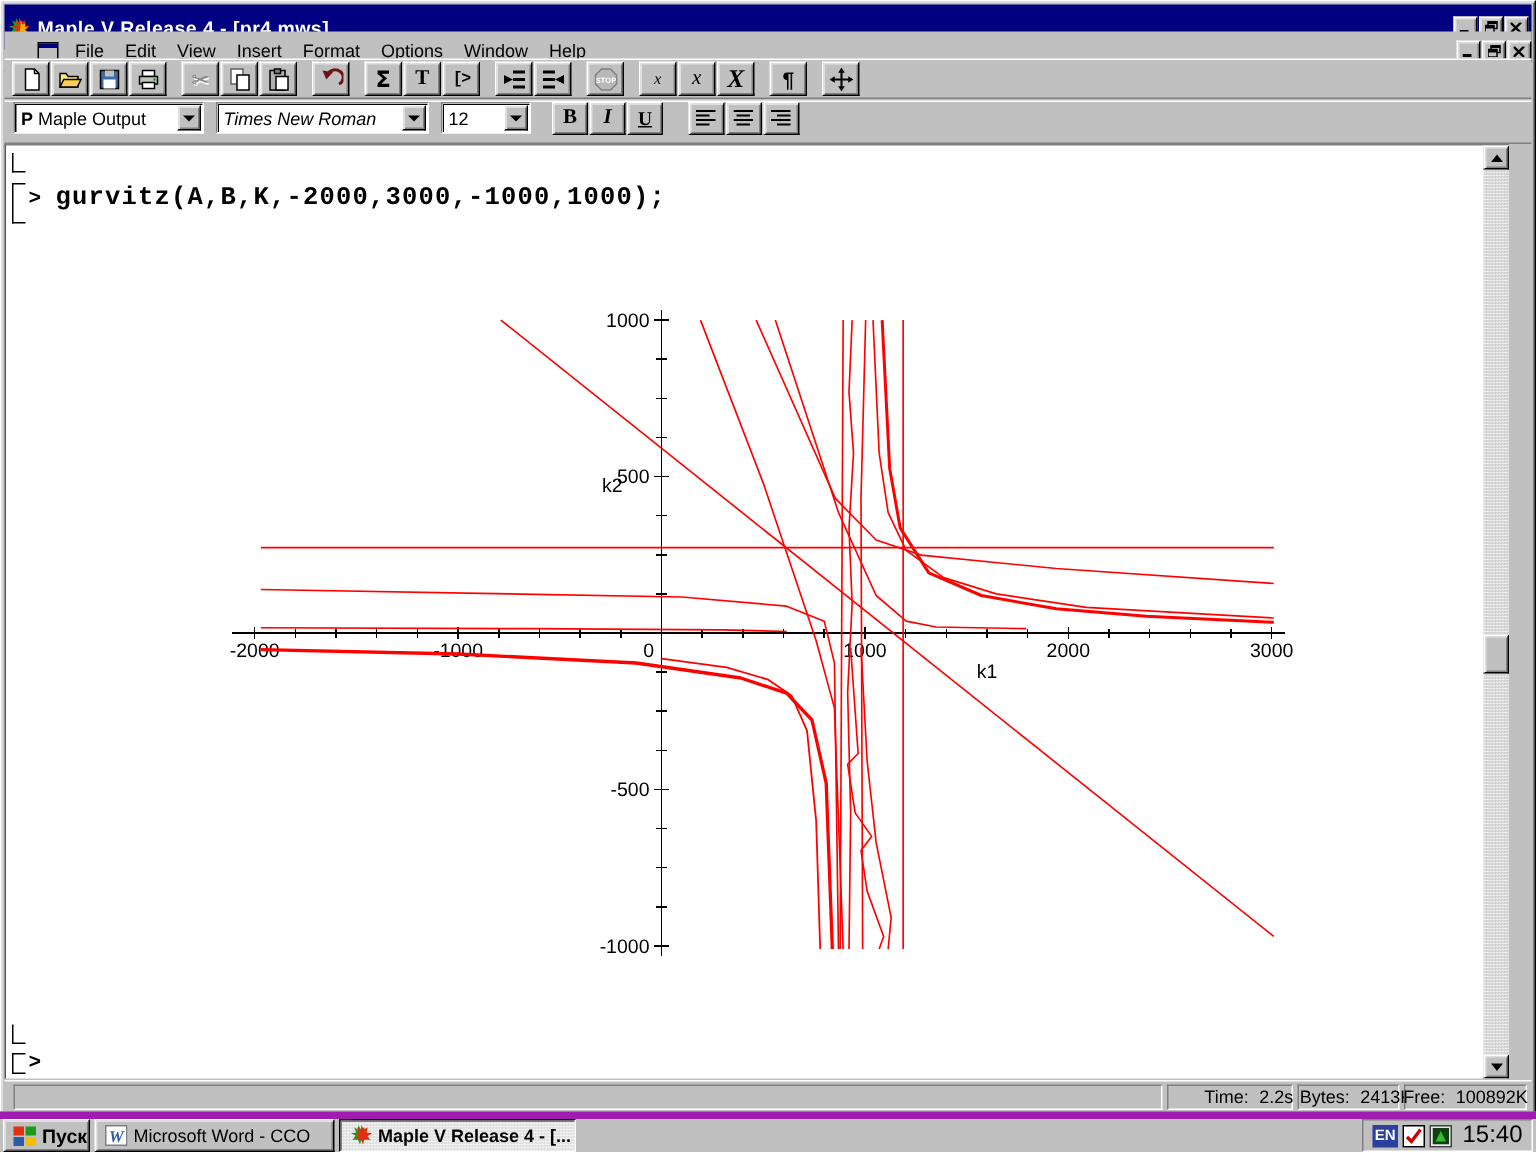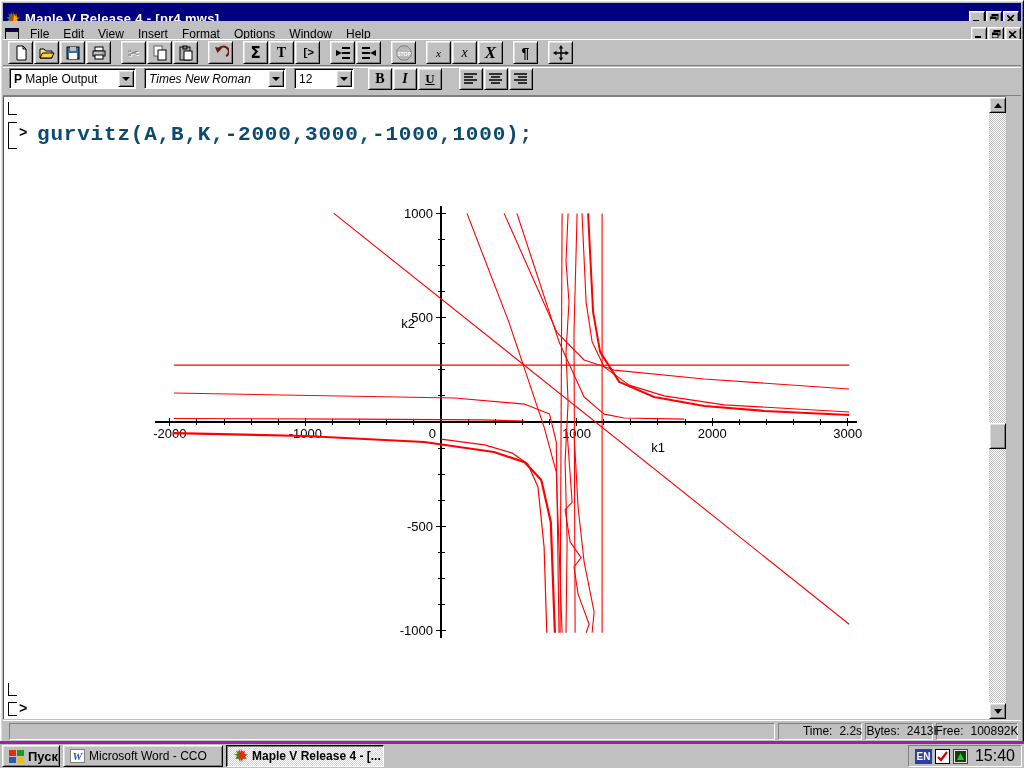--- a/index.html
+++ b/index.html
@@ -17,21 +17,21 @@
   
   .titlebar { position:absolute; left:2px; top:2px; right:2px; height:30px; background:#000080;
               display:flex; align-items:center; padding:0 2px; }
   .titlebar .title { color:#fff; font-weight:bold; font-size:13px; margin-left:4px; flex:1;
                      white-space:nowrap; letter-spacing:0.3px; }
   .winbtn { width:16px; height:14px; display:inline-flex; align-items:center; justify-content:center; margin-left:1px; }
   .winbtn svg { display:block; }
 
   
   .menubar { position:absolute; left:2px; top:20px; right:2px; height:27px; background:#c0c0c0;
-             display:flex; align-items:center; border-bottom:1px solid #808080; }
+             display:flex; align-items:center; border-bottom:1px solid #808080;padding-left:20px; }
   .mdi-doc { width:14px; height:12px; margin:0 4px 0 2px; background:#c0c0c0; border:1px solid #000; position:relative; }
   .mdi-doc::before { content:""; position:absolute; left:0; top:0; right:0; height:3px; background:#000080; }
   .menu-item { font-size:12px; padding:1px 7px; color:#000; cursor:default; }
   .menu-item u { text-decoration:underline; }
   .menubar .spacer { flex:1; }
 
   
   .tb1 { position:absolute; left:2px; top:38px; right:2px; height:27px; background:#c0c0c0;
          border-top:1px solid #fff; border-bottom:1px solid #808080;
          display:flex; align-items:center; padding-left:5px; }
@@ -62,41 +62,41 @@
   .b-u { text-decoration:underline; font-weight:bold; font-size:13px; font-family:"Liberation Serif", serif; }
 
   
   .worksheet { position:absolute; left:2px; top:95px; width:1003px; height:623px; background:#fff;
                border-left:1px solid #555; border-top:1px solid #808080; overflow:hidden; }
   .bracket-end { position:absolute; border-left:1px solid #000; border-bottom:1px solid #000; width:9px; }
   .bracket-grp { position:absolute; border-left:1px solid #000; border-top:1px solid #000; border-bottom:1px solid #000; width:9px; }
   .prompt { position:absolute; font-family:"Liberation Mono", monospace; font-weight:bold;
             font-size:14px; color:#000; }
   .cmd { position:absolute; font-family:"Liberation Mono", monospace; font-weight:bold;
-         font-size:21px; letter-spacing:0.8px; color:#0c4a6e; white-space:pre; }
+         font-size:17px; letter-spacing:0.8px; color:#000000; white-space:pre; }
 
   
   .vscroll { position:absolute; right:0; top:0; bottom:0; width:17px;
              background:repeating-conic-gradient(#ffffff 0% 25%, #c0c0c0 0% 50%) 0 0 / 2px 2px; }
   .sbtn { position:absolute; left:0; width:17px; height:16px; display:flex; align-items:center; justify-content:center; }
   .sb-up { top:0; } .sb-down { bottom:0; }
   .sthumb { position:absolute; left:0; width:17px; height:26px; top:326px; }
   .tri-up { width:0; height:0; border-left:4px solid transparent; border-right:4px solid transparent; border-bottom:5px solid #000; }
   .tri-down { width:0; height:0; border-left:4px solid transparent; border-right:4px solid transparent; border-top:5px solid #000; }
 
   
   .statusbar { position:absolute; left:2px; top:719px; right:2px; height:21px; background:#c0c0c0;
                border-top:1px solid #fff; display:flex; align-items:center; padding:2px 3px; }
   .spanel { height:17px; font-size:12px; display:flex; align-items:center; justify-content:center;
             gap:7px; padding:0 6px; margin-left:3px; }
   .spanel.long { flex:1; }
 
   
   .taskbar { position:absolute; left:0; top:741px; width:1024px; height:27px; background:#c0c0c0;
-             border-top:3px solid #a21caf; display:flex; align-items:center; padding:0 2px; }
+             border-top:5px solid #a21caf; display:flex; align-items:center; padding:0 2px; }
   .taskbtn { height:22px; display:flex; align-items:center; font-size:12px; padding:0 6px;
              margin-right:3px; white-space:nowrap; overflow:hidden; }
   .taskbtn .ticon { margin-right:4px; flex:none; }
   .start-label { font-weight:bold; font-size:13px; }
   .task-active { background:repeating-conic-gradient(#ffffff 0% 25%, #d4d4d4 0% 50%) 0 0 / 2px 2px;
                  font-weight:bold; }
   .task-word { width:160px; } .task-maple { width:158px; }
   .tray { margin-left:auto; height:22px; display:flex; align-items:center; gap:3px; padding:0 6px; }
   .en-badge { width:17px; height:15px; background:#2a3f9e; color:#fff; font-size:10px; font-weight:bold;
               display:flex; align-items:center; justify-content:center; }

